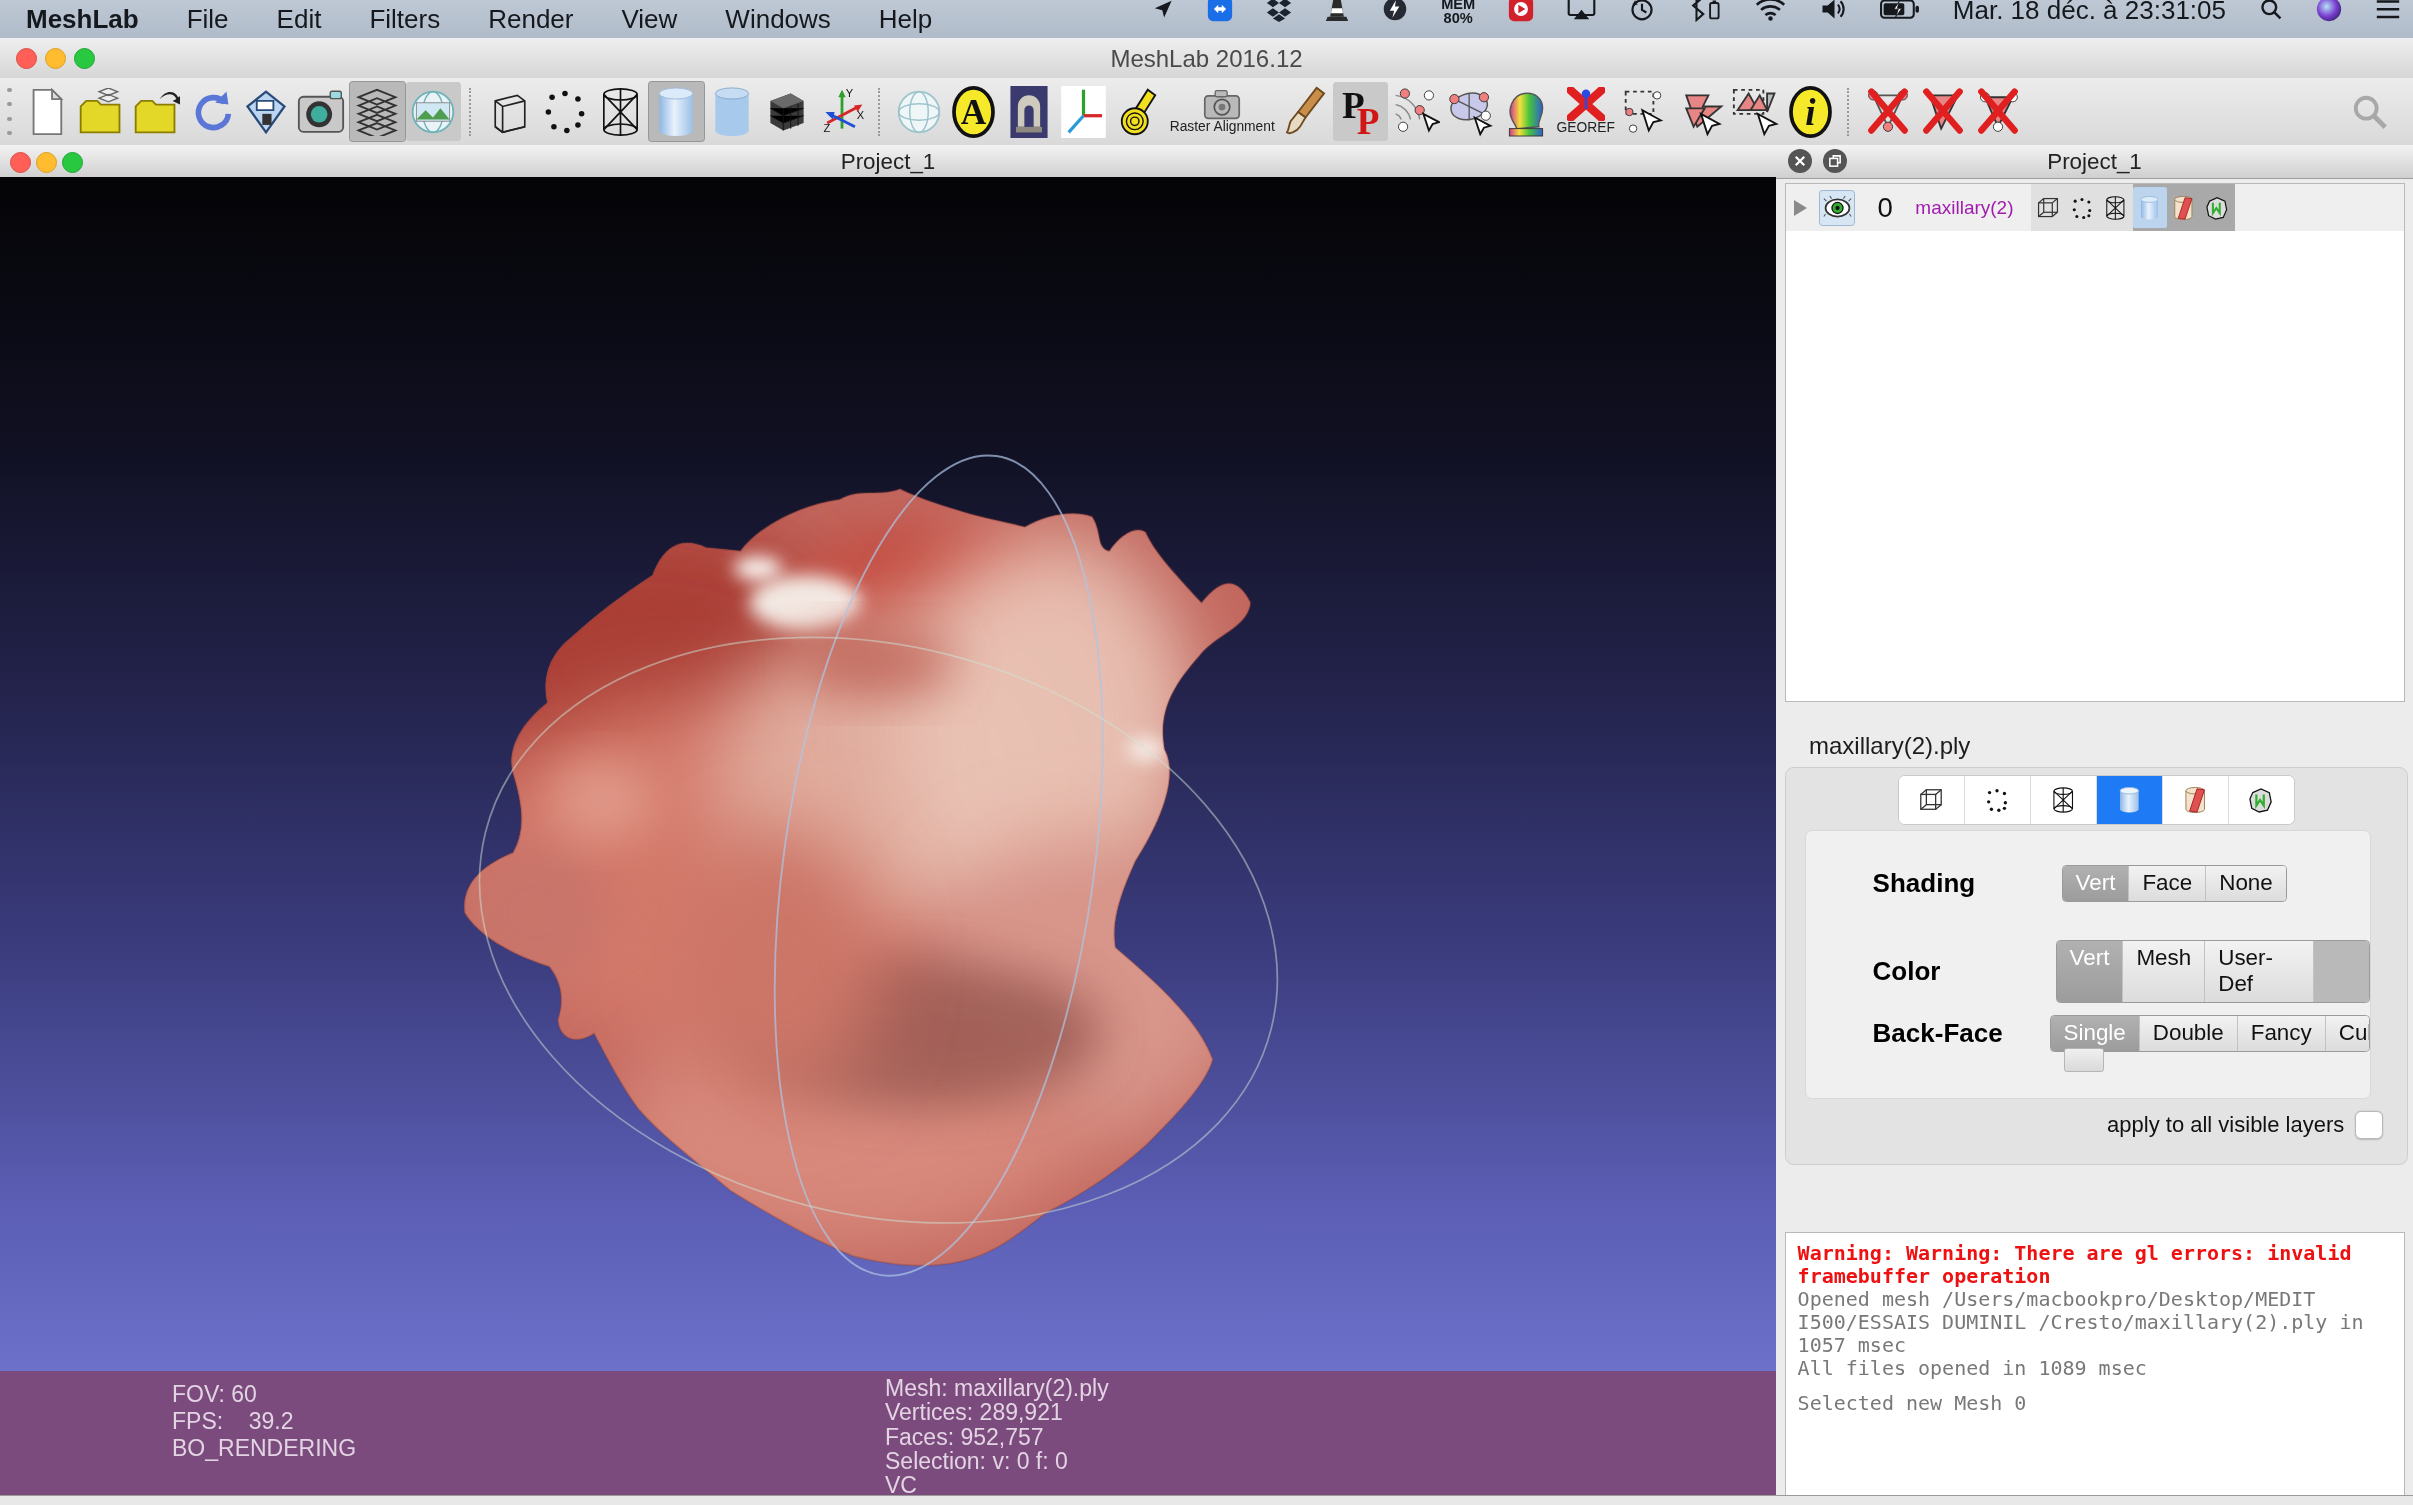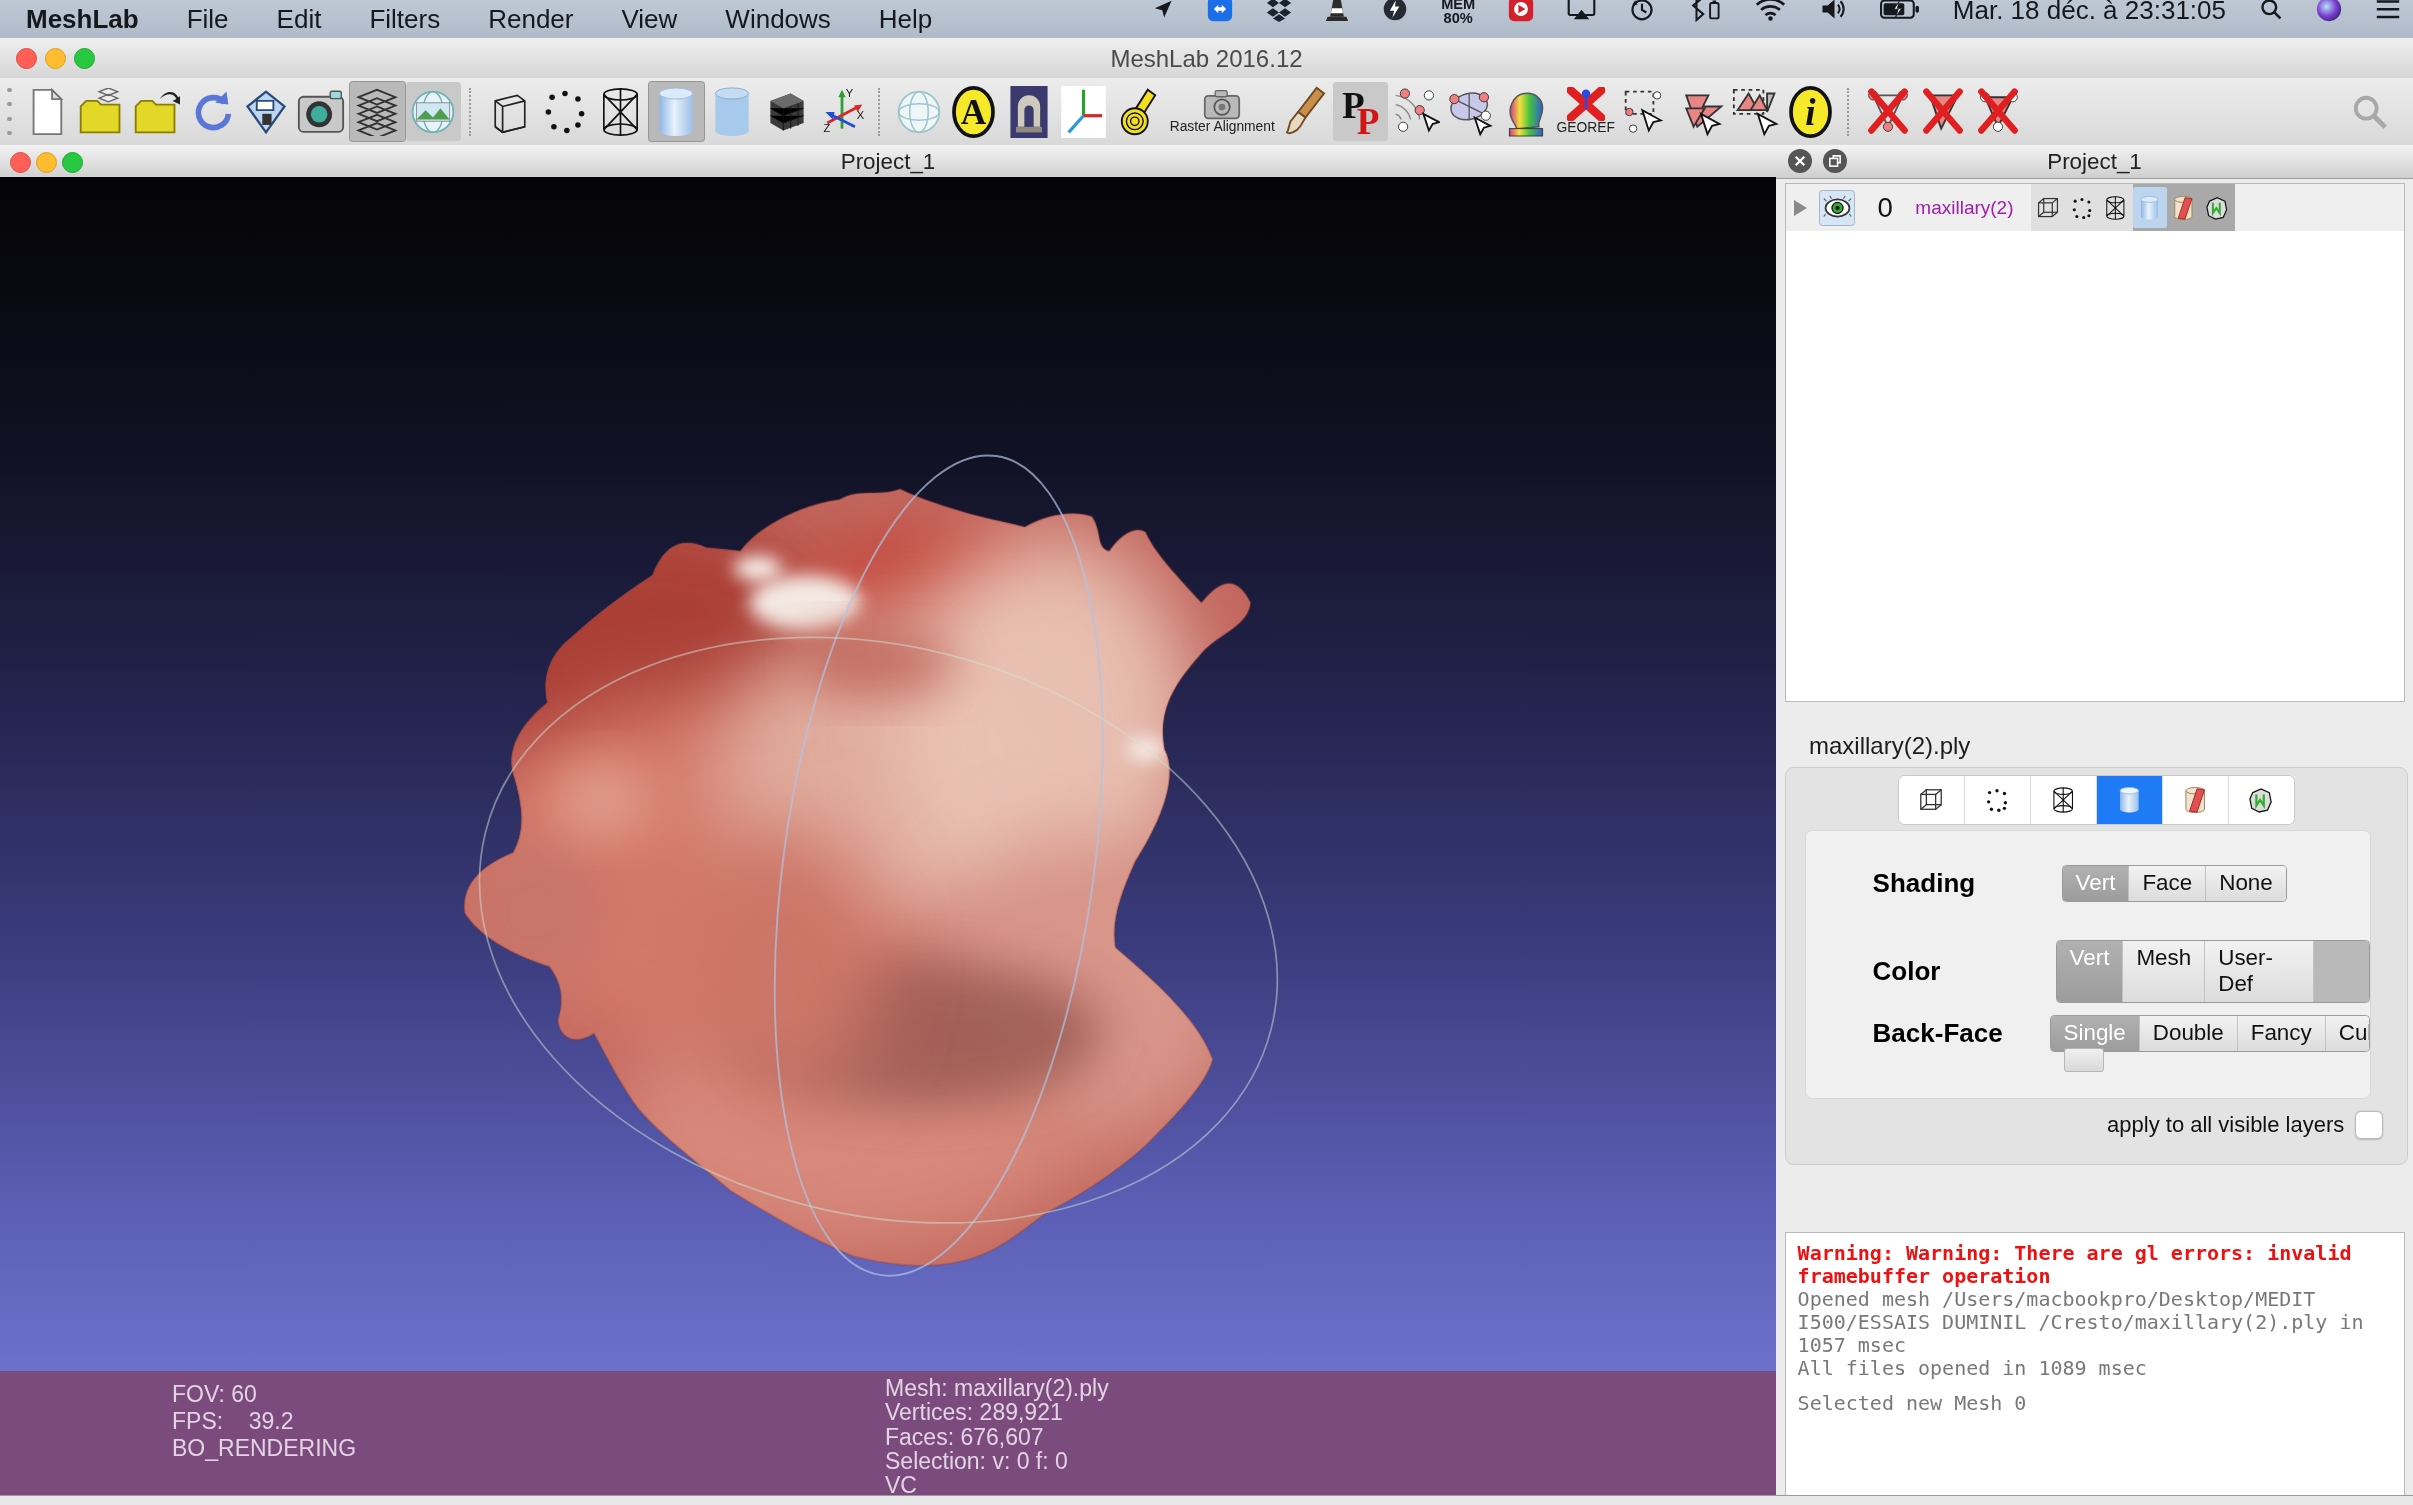--- a/index.html
+++ b/index.html
@@ -567,21 +567,21 @@
     <ellipse cx="1090" cy="1005" rx="180" ry="480" fill="none" stroke="#aec4e6" stroke-width="2.2" opacity="0.7" transform="rotate(8 1090 1005)"></ellipse>
     <ellipse cx="1020" cy="1080" rx="470" ry="330" fill="none" stroke="#cfe3d8" stroke-width="2" opacity="0.5" transform="rotate(14 1020 1080)"></ellipse>
   </svg>
 
   <div id="hudbar">
     <div class="hudtxt" style="left:172px;top:10.3px;">FOV: 60</div>
     <div class="hudtxt" style="left:172px;top:37px;">FPS:    39.2</div>
     <div class="hudtxt" style="left:172px;top:64px;">BO_RENDERING</div>
     <div class="hudtxt" style="left:885px;top:4.3px;">Mesh: maxillary(2).ply</div>
     <div class="hudtxt" style="left:885px;top:28px;">Vertices: 289,921</div>
-    <div class="hudtxt" style="left:885px;top:53px;">Faces: 676,607</div>
+    <div class="hudtxt" style="left:885px;top:53px;">Faces: 952,757</div>
     <div class="hudtxt" style="left:885px;top:77px;">Selection: v: 0 f: 0</div>
     <div class="hudtxt" style="left:885px;top:101px;">VC</div>
   </div>
 </div>
 
 <div id="dock">
   <div id="dock-title">
     <span class="dockbtn" style="left:12px">
         <svg width="12" height="12" viewBox="0 0 14 14">
           <path d="M2 2l10 10M12 2 2 12" stroke="#fff" stroke-width="2.6"></path>

